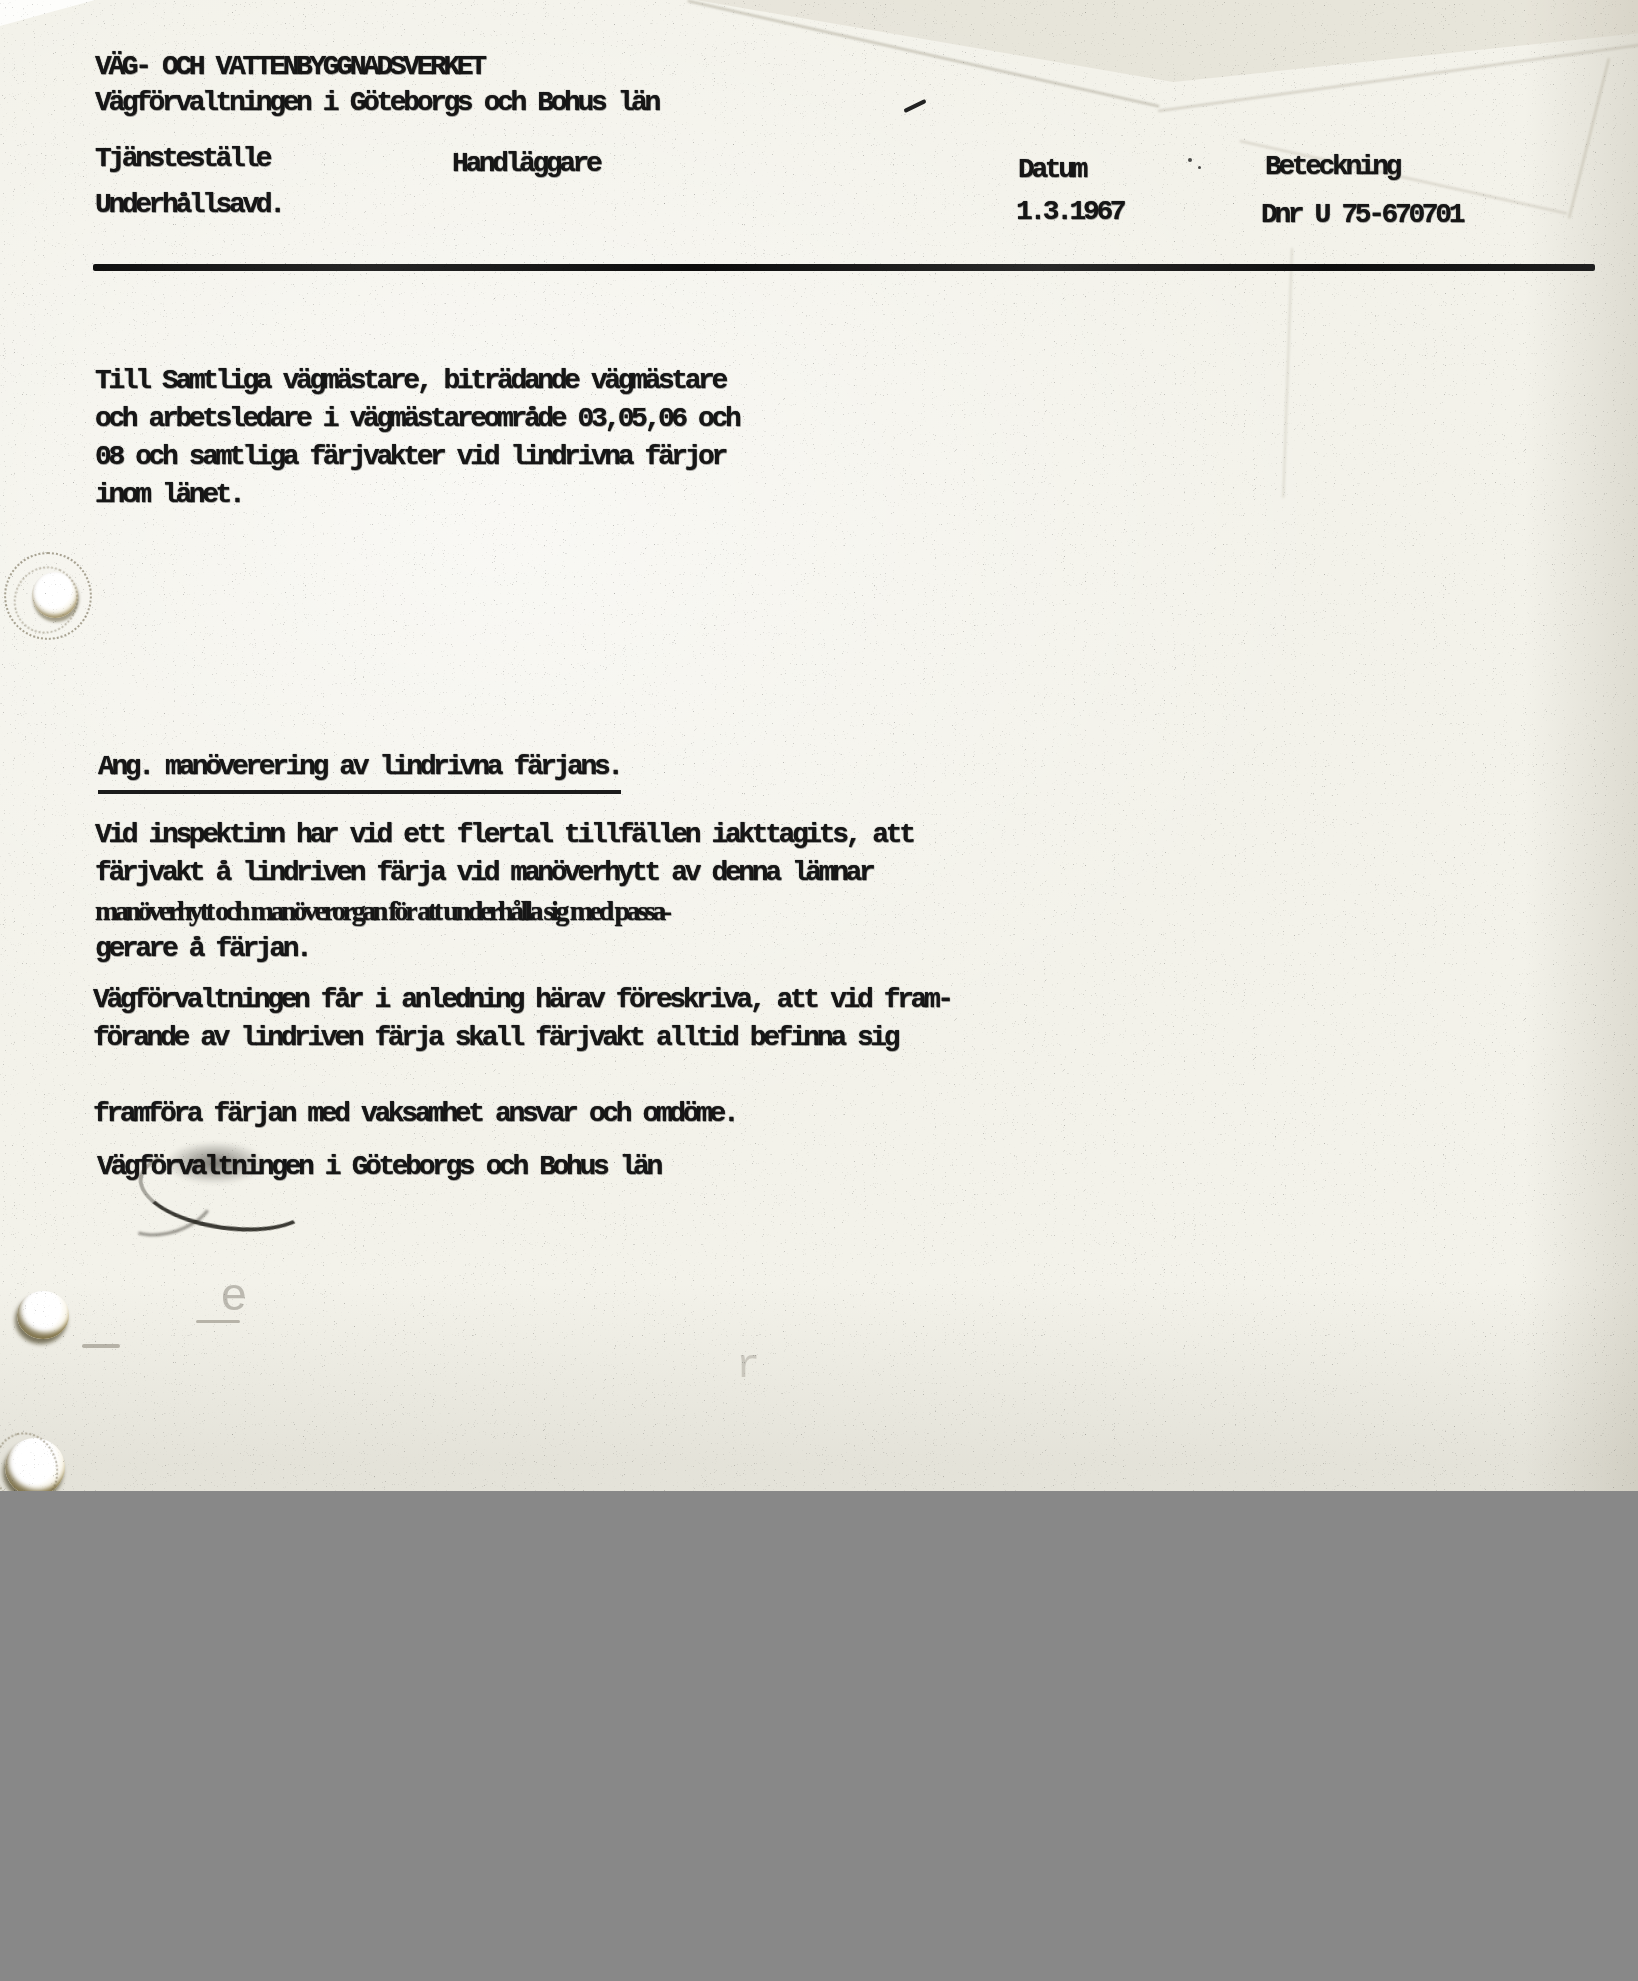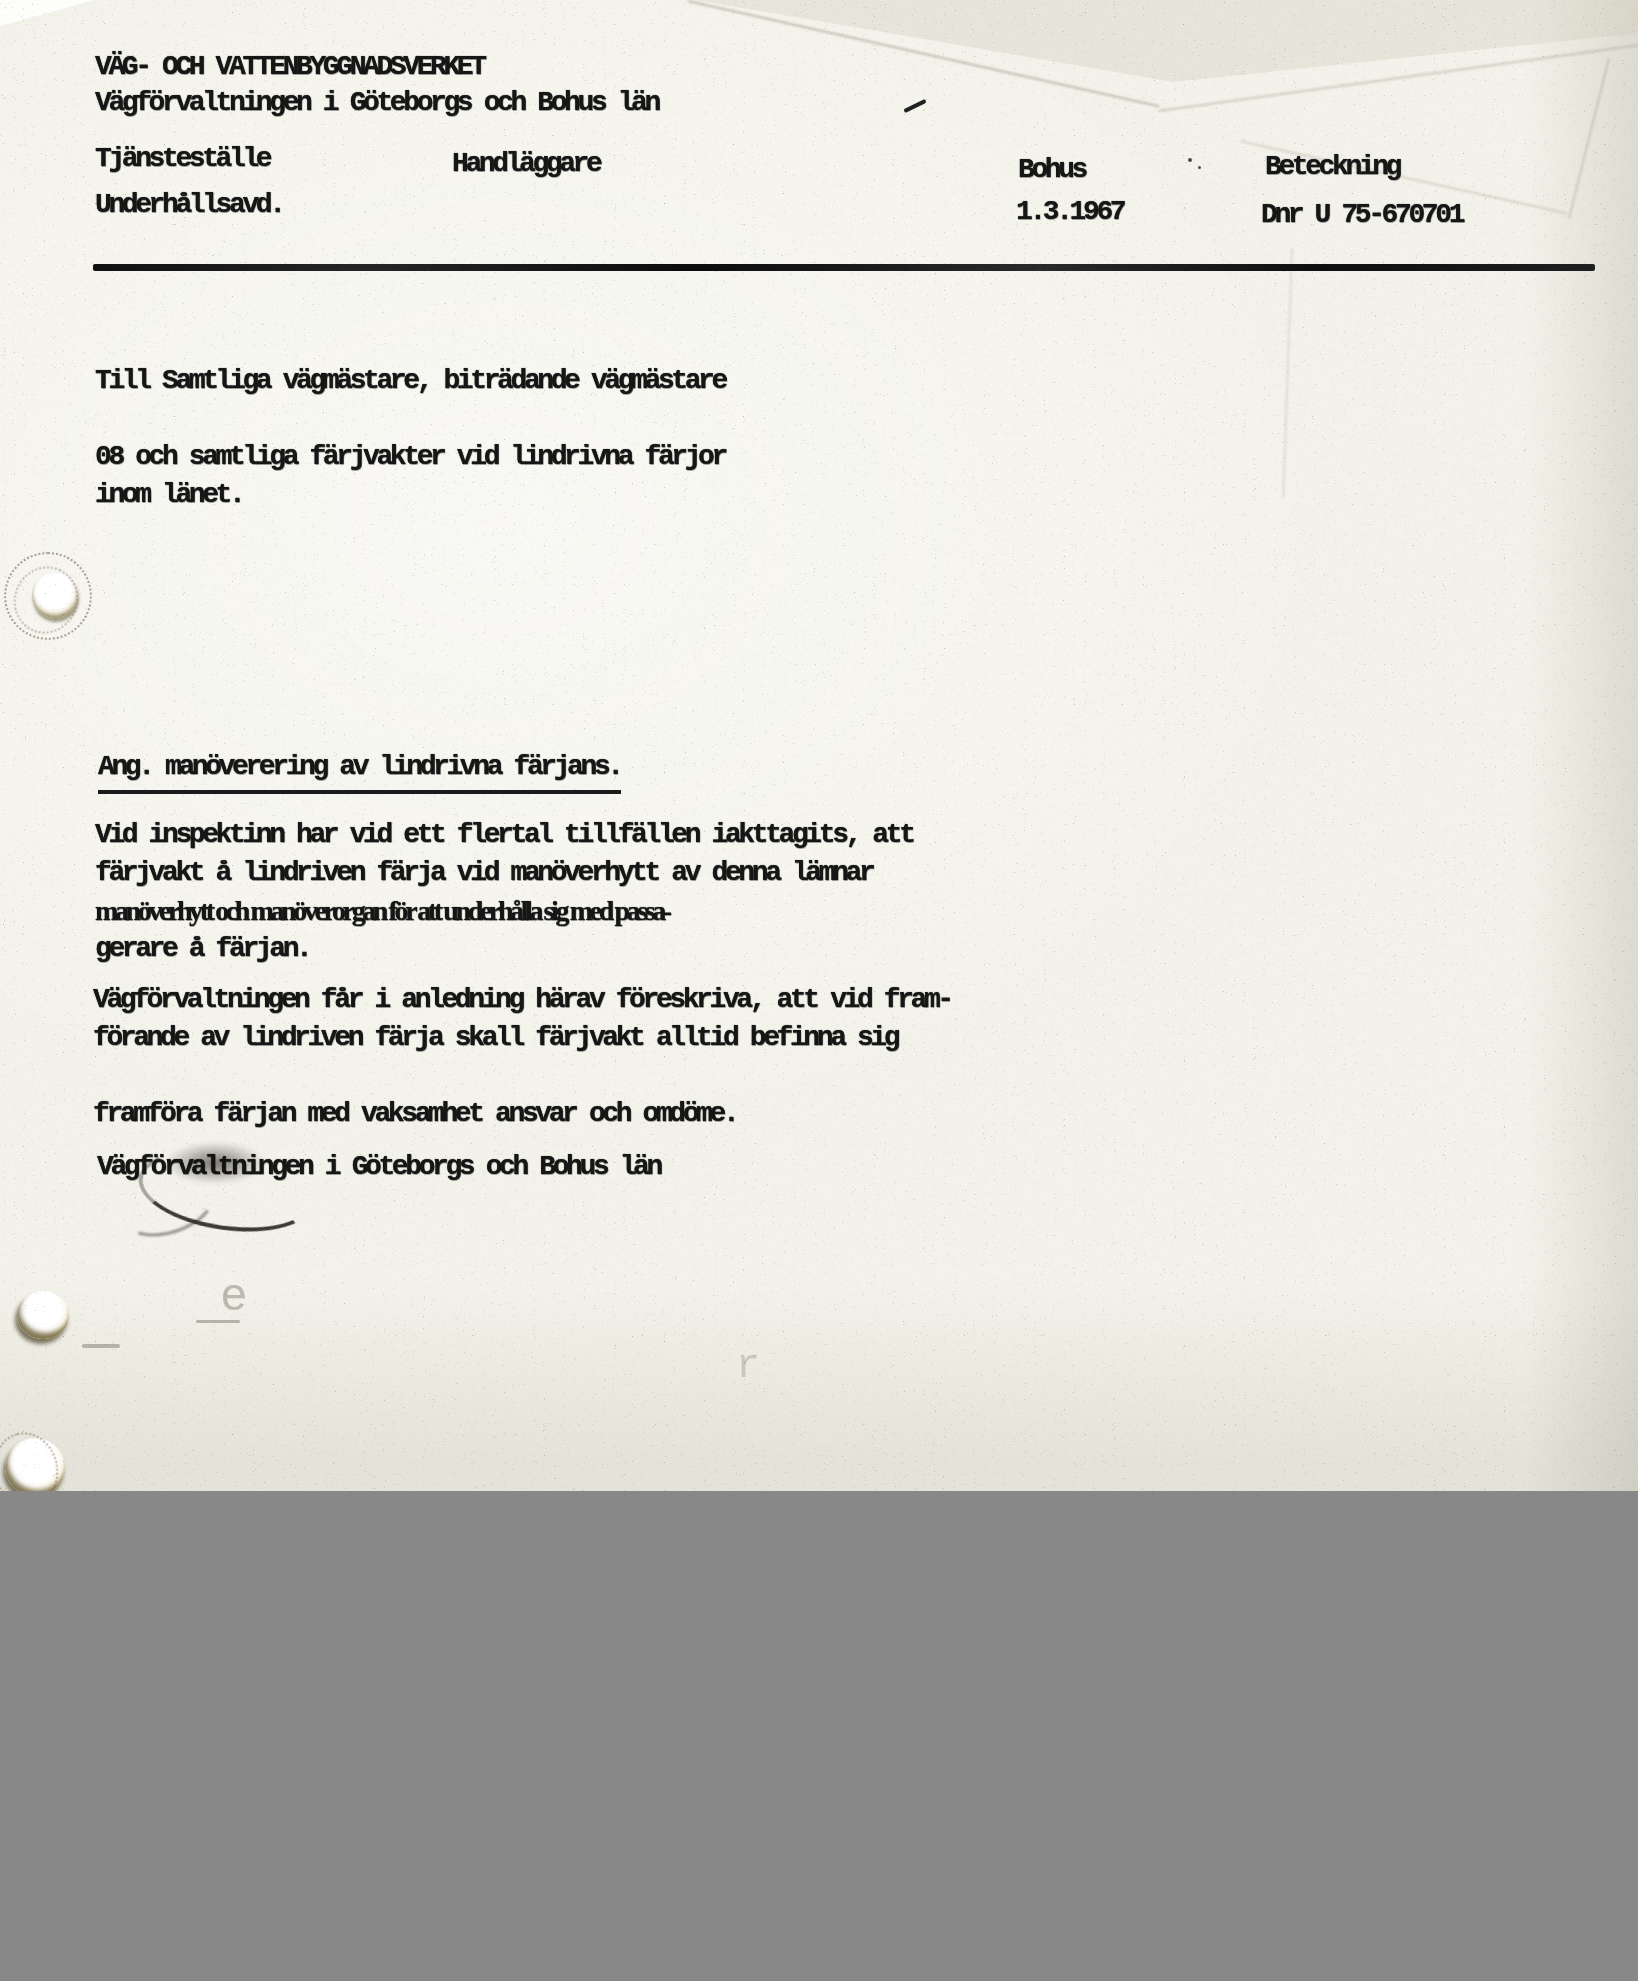--- a/index.html
+++ b/index.html
@@ -97,35 +97,36 @@
   <div class="crease" style="left:1230px;top:1906px;width:185px;height:2px;background:rgba(172,167,152,.5);transform:rotate(21deg);"></div>
   <div class="crease" style="left:1530px;top:1838px;width:150px;height:2px;background:rgba(175,170,155,.45);transform:rotate(31deg);"></div>
   <div class="sliver" style="left:0;top:0;width:95px;height:26px;clip-path:polygon(0 0,100% 0,0 100%);"></div>
   <div class="sliver" style="left:-12px;top:1948px;width:680px;height:46px;transform:rotate(-0.8deg);border-top:1px solid rgba(150,145,130,.6);"></div>
 
   <div class="tw" style="left:95px;top:48px;">VÄG- OCH VATTENBYGGNADSVERKET</div>
   <div class="tw" style="left:95px;top:84px;">Vägförvaltningen i Göteborgs och Bohus län</div>
 
   <div class="tw" style="left:95px;top:140px;">Tjänsteställe</div>
   <div class="tw" style="left:452px;top:145px;">Handläggare</div>
-  <div class="tw" style="left:1018px;top:151px;">Bohus</div>
+  <div class="tw" style="left:1018px;top:151px;">Datum</div>
   <div class="tw" style="left:1265px;top:148px;">Beteckning</div>
 
   <div class="tw" style="left:95px;top:186px;">Underhållsavd.</div>
   <div class="tw" style="left:452px;top:191px;"></div>
   <div class="tw" style="left:1016px;top:193px;">1.3.1967</div>
   <div class="tw" style="left:1261px;top:196px;">Dnr U 75-670701</div>
 
   <div class="straymark" style="left:903px;top:104px;width:24px;height:4px;transform:rotate(-26deg);"></div>
   <div class="inkdot" style="left:1188px;top:158px;width:4px;height:4px;"></div>
   <div class="inkdot" style="left:1198px;top:166px;width:3px;height:3px;"></div>
 
   <div class="rule"></div>
 
   <div class="tw" style="left:95px;top:362px;">Till Samtliga vägmästare, biträdande vägmästare</div>
+  <div class="tw" style="left:95px;top:400px;">och arbetsledare i vägmästareområde 03,05,06 och</div>
   <div class="tw" style="left:95px;top:438px;">08 och samtliga färjvakter vid lindrivna färjor</div>
   <div class="tw" style="left:95px;top:476px;text-align:right;">inom länet.</div>
 
   <div class="tw subject" style="left:98px;top:748px;">Ang. manöverering av lindrivna färjans.</div>
 
   <div class="tw" style="left:95px;top:816px;">Vid inspektinn har vid ett flertal tillfällen iakttagits, att</div>
   <div class="tw" style="left:95px;top:854px;">färjvakt å lindriven färja vid manöverhytt av denna lämnar</div>
   <div class="tw" style="left:95px;top:892px;font-family:Liberation Serif, serif;">manöverhytt och manöverorgan för att underhålla sig med passa-</div>
   <div class="tw" style="left:95px;top:930px;">gerare å färjan.</div>
 

